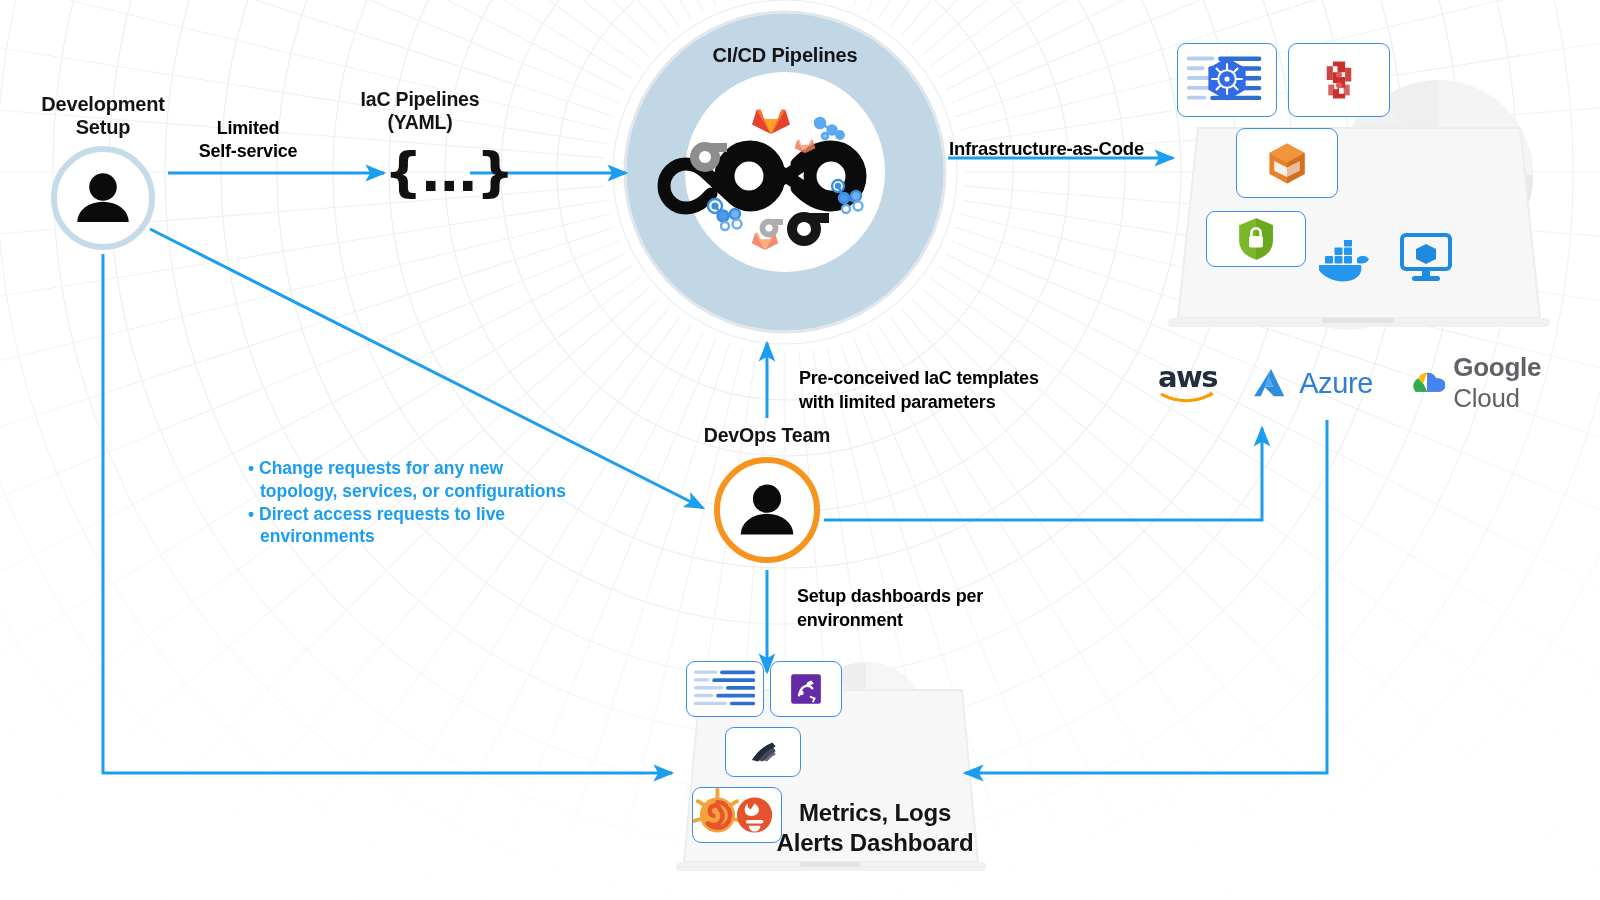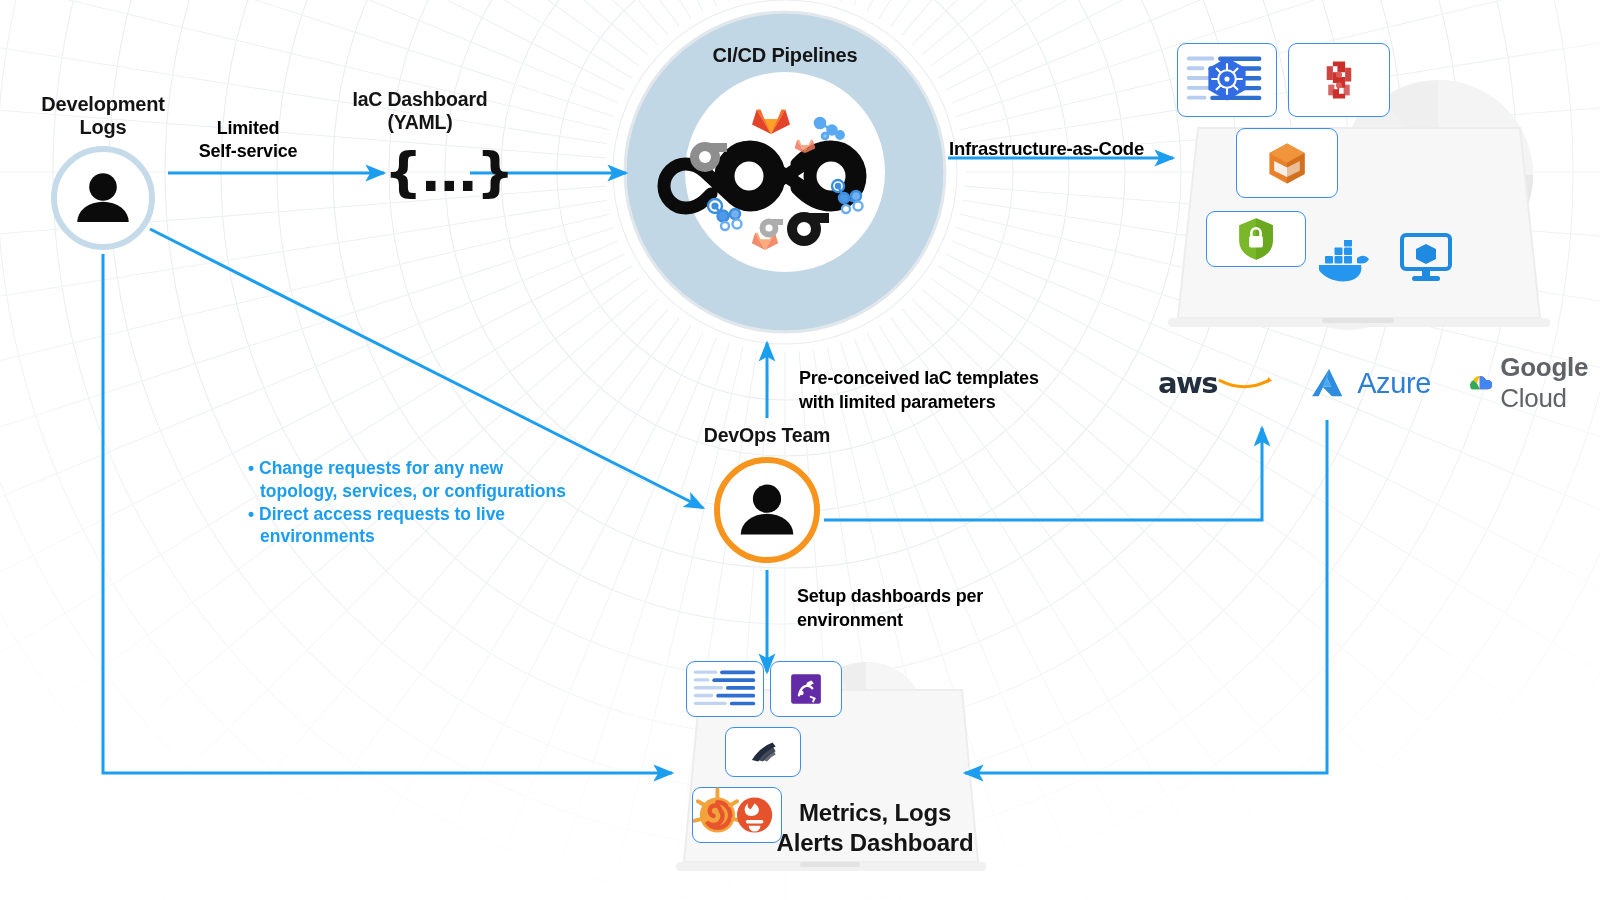--- a/index.html
+++ b/index.html
@@ -23,21 +23,21 @@
 
   .brace{position:absolute;color:#111;font-weight:700;}
 
   .bullets{position:absolute;color:#1b9df0;font-weight:700;font-size:17.5px;line-height:1.3;}
   .bullets div{white-space:nowrap;}
   .bullets .b-ind{padding-left:12px;}
 
   .cloudrow{position:absolute;display:flex;align-items:center;gap:36px;}
   .cloud-item{display:flex;align-items:center;gap:8px;}
 
-  .aws-wrap{display:flex;flex-direction:row;align-items:center;line-height:1;}
+  .aws-wrap{display:flex;flex-direction:column;align-items:center;line-height:1;}
   .aws-text{font-size:29px;font-weight:700;color:#232f3e;letter-spacing:-1.5px;font-family:"DejaVu Sans", sans-serif;}
 
   .azure-text{font-size:29px;color:#2e7fd4;font-weight:400;letter-spacing:-0.4px;}
   .gc-text{font-size:26px;color:#5f6368;letter-spacing:-0.3px;}
   .gc-text b{font-weight:700;color:#5f6368;}
   .gc-text span{font-weight:400;margin-top:44px;}
 
   .tile{position:absolute;background:#fff;border:1.6px solid #3a8ef0;border-radius:9px;
         display:flex;align-items:center;justify-content:center;box-sizing:border-box;}
 </style>
@@ -303,25 +303,25 @@
       <line x1="767" y1="570" x2="767" y2="672"></line>
       <path d="M150 229 L703 508"></path>
       <path d="M824 520 L1262 520 L1262 428"></path>
       <path d="M103 254 L103 773 L672 773"></path>
       <path d="M1327 420 L1327 773 L965 773"></path>
     </g>
   </svg>
 
   <div class="lbl dark ctr" style="left:10px;top:93px;width:186px;font-size:20px;line-height:1.17;">
     <div>Development</div>
-    <div>Logs</div>
+    <div>Setup</div>
   </div>
 
   <div class="lbl dark ctr" style="left:320px;top:88px;width:200px;font-size:19.5px;line-height:1.2;">
-    <div>IaC Dashboard</div>
+    <div>IaC Pipelines</div>
     <div>(YAML)</div>
   </div>
 
   <div class="lbl dark ctr" style="left:665px;top:44px;width:240px;font-size:20px;">
     <div>CI/CD Pipelines</div>
   </div>
 
   <div class="lbl dark ctr" style="left:647px;top:424px;width:240px;font-size:19.5px;">
     <div>DevOps  Team</div>
   </div>

